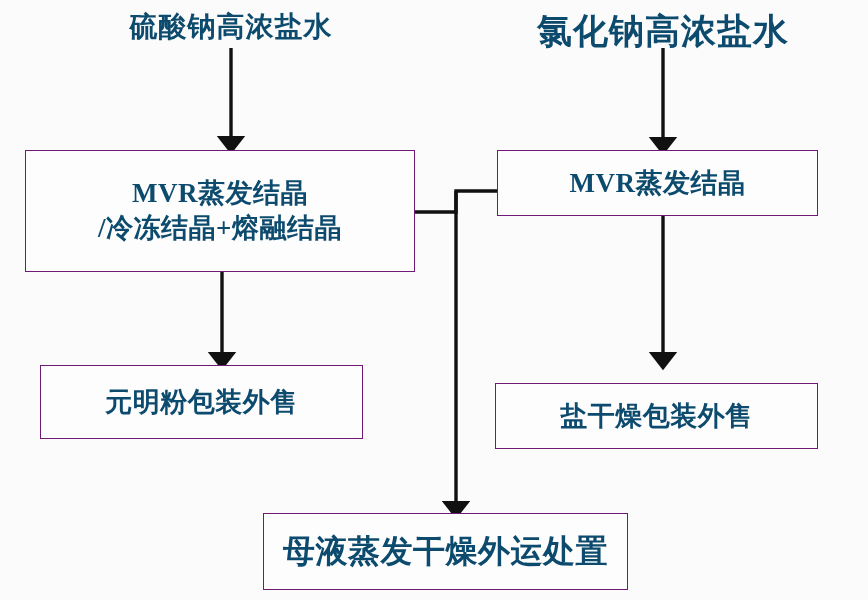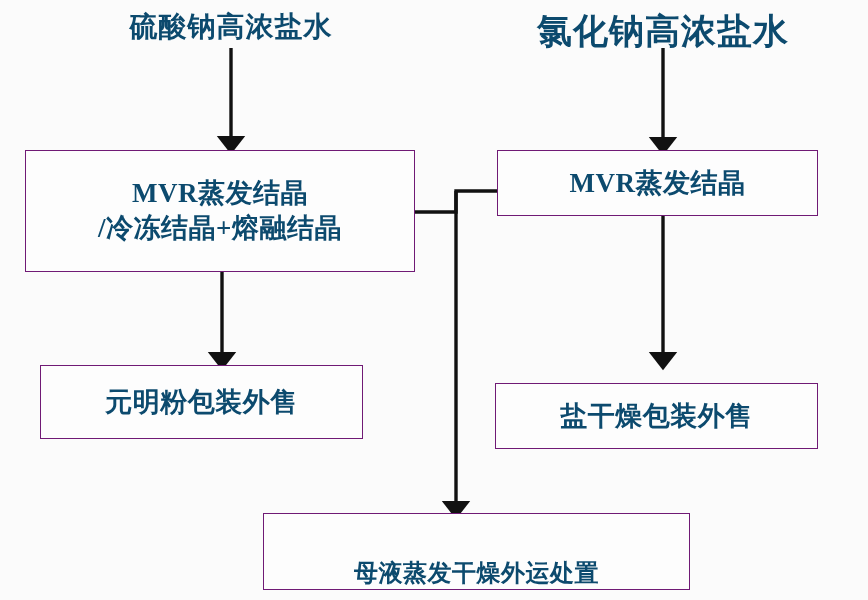--- a/index.html
+++ b/index.html
@@ -46,21 +46,21 @@
     top: 0;
     width: 868px;
     height: 600px;
     pointer-events: none;
   }
   
   #node-sulfate-crystallizer { left: 25px;  top: 150px; width: 390px; height: 122px; font-size: 27px; }
   #node-chloride-crystallizer { left: 497px; top: 150px; width: 321px; height: 66px;  font-size: 27px; }
   #node-mirabilite-product   { left: 40px;  top: 365px; width: 323px; height: 74px;  font-size: 27px; }
   #node-salt-product         { left: 495px; top: 365px; width: 323px; height: 66px;  font-size: 27px; margin-top: 18px; }
-  #node-mother-liquor        { left: 263px; top: 513px; width: 427px; height: 77px;  font-size: 24px; align-items: flex-end; }
+  #node-mother-liquor        { left: 263px; top: 513px; width: 365px; height: 77px;  font-size: 32px; }
   
   #label-sulfate-brine  { left: 100px; top: 8px;  width: 262px; font-size: 28px; }
   #label-chloride-brine { left: 532px; top: 8px;  width: 262px; font-size: 35px; }
 </style>
 </head>
 <body>
 
 <div id="canvas">
 
   <svg class="edge-layer" viewBox="0 0 868 600" width="868" height="600" xmlns="http://www.w3.org/2000/svg">

